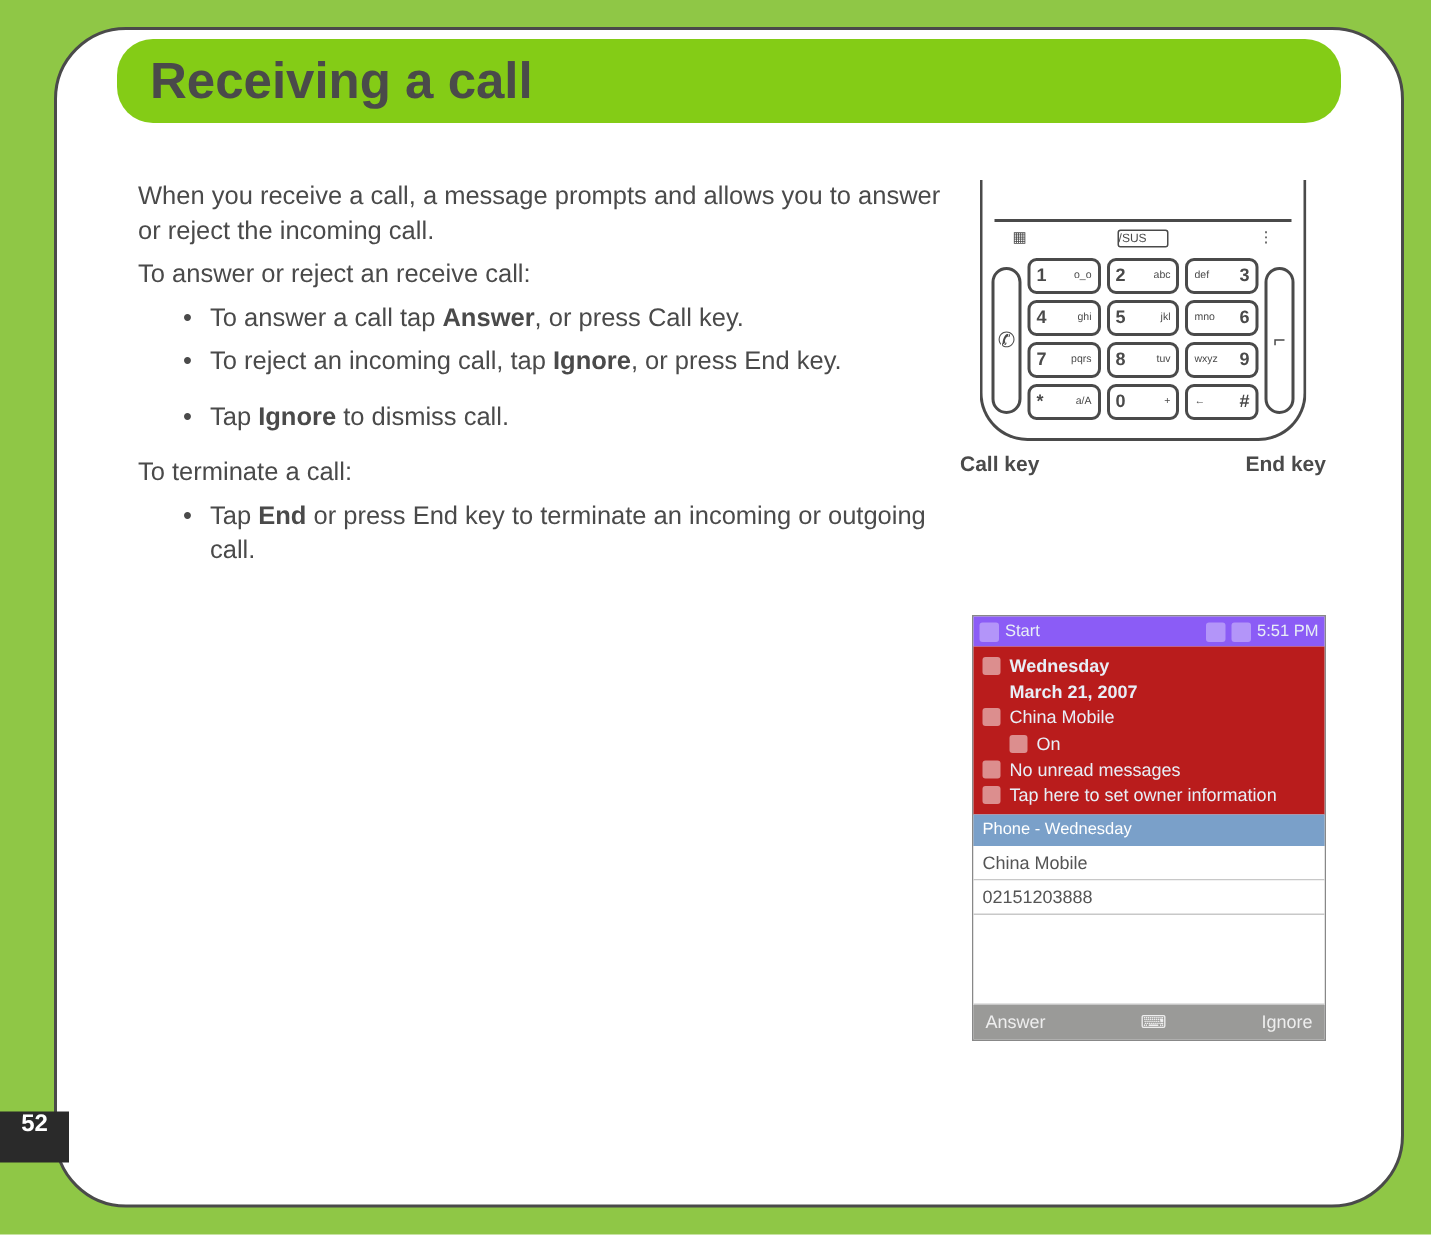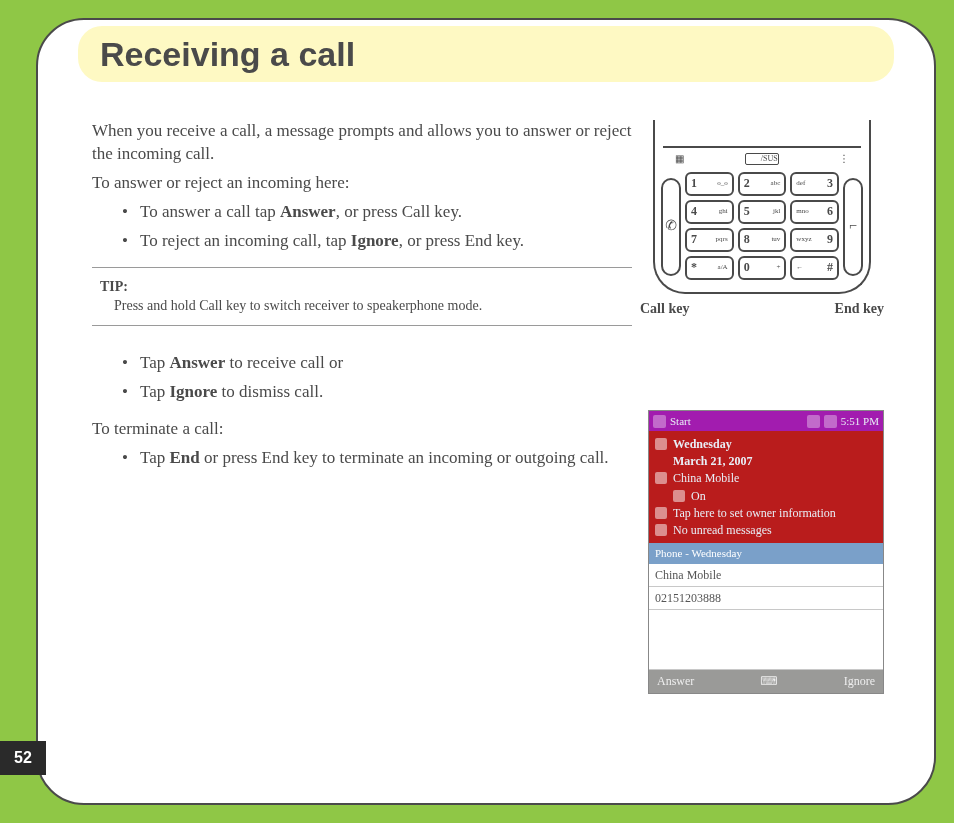--- a/index.html
+++ b/index.html
@@ -20,41 +20,40 @@
     background: #ffffff;
     border: 2px solid #4a4a4a;
     border-radius: 48px;
   }
   .title-bar {
     position: absolute;
     top: 6px;
     left: 40px;
     right: 40px;
     height: 56px;
-    background: #fef9c3;
+    background: #84cc16;
     border-radius: 24px;
     display: flex;
     align-items: center;
     padding-left: 22px;
   }
   .title-bar h1 {
     font-size: 34px;
     font-weight: bold;
     color: #4a4a4a;
   }
   .content {
     position: absolute;
     top: 100px;
     left: 54px;
     right: 36px;
     bottom: 40px;
     color: #4a4a4a;
     font-size: 17px;
     line-height: 1.35;
-    font-family: Liberation Serif, serif;
   }
   .text-col { width: 540px; }
   .p { margin-bottom: 6px; }
   ul.bul { list-style: none; padding-left: 30px; margin: 4px 0 14px 0; }
   ul.bul li { position: relative; margin-bottom: 6px; padding-left: 18px; }
   ul.bul li::before { content: "•"; position: absolute; left: 0; top: 0; }
   .bold { font-weight: bold; }
   .tip-box {
     border-top: 1px solid #9a9a9a;
     border-bottom: 1px solid #9a9a9a;
@@ -90,21 +89,21 @@
   .status-row {
     display: flex;
     justify-content: space-between;
     align-items: center;
     padding: 4px 20px 6px 20px;
     font-size: 10px;
     color: #4a4a4a;
   }
   .logo-badge {
     width: 34px; height: 12px; border: 1px solid #4a4a4a; border-radius: 2px;
-    font-size: 8px; line-height: 10px; text-align: right;
+    font-size: 8px; line-height: 10px; text-align: left;
   }
   .keypad-area {
     display: flex;
     align-items: stretch;
     padding: 0 6px;
     gap: 4px;
   }
   .side-key {
     width: 20px;
     border: 2px solid #4a4a4a;
@@ -148,21 +147,21 @@
     position: absolute;
     top: 290px;
     right: 14px;
     width: 236px;
     border: 1px solid #888;
     background: #fff;
     font-size: 12px;
     color: #555;
   }
   .ss-top {
-    background: #a21caf;
+    background: #8b5cf6;
     color: #e8eef6;
     display: flex;
     align-items: center;
     padding: 2px 4px;
     gap: 4px;
     height: 20px;
     font-size: 11px;
   }
   .ss-top .spacer { flex: 1; }
   .ss-icon { width: 13px; height: 13px; background: rgba(255,255,255,0.35); border-radius: 2px; }
@@ -187,57 +186,49 @@
     position: absolute;
     left: 0;
     bottom: 48px;
     width: 46px;
     height: 34px;
     background: #2a2a2a;
     color: #fff;
     font-weight: bold;
     font-size: 16px;
     display: flex;
-    align-items: center;
     justify-content: center;
     z-index: 5;
   }
 </style>
 </head>
 <body>
 
 <div class="page-frame">
 
   <div class="title-bar">
     <h1>Receiving a call</h1>
   </div>
 
   <div class="content">
 
     <div class="text-col">
       <p class="p">When you receive a call, a message prompts and allows you to answer or reject the incoming call.</p>
-      <p class="p">To answer or reject an incoming here:</p>
+      <p class="p">To answer or reject an receive call:</p>
       <ul class="bul">
         <li>
           <span>To answer a call tap </span><span class="bold">Answer</span><span>, or press Call key.</span>
         </li>
         <li>
           <span>To reject an incoming call, tap </span><span class="bold">Ignore</span><span>, or press End key.</span>
         </li>
       </ul>
 
-      <div class="tip-box">
-        <div class="tip-label">TIP:</div>
-        <div class="tip-body">Press and hold Call key to switch receiver to speakerphone mode.</div>
-      </div>
 
       <ul class="bul">
-        <li>
-          <span>Tap </span><span class="bold">Answer</span><span> to receive call or</span>
-        </li>
         <li>
           <span>Tap </span><span class="bold">Ignore</span><span> to dismiss call.</span>
         </li>
       </ul>
 
       <p class="p" style="margin-top:10px">To terminate a call:</p>
       <ul class="bul">
         <li>
           <span>Tap </span><span class="bold">End</span><span> or press End key to terminate an incoming or outgoing call.</span>
         </li>
@@ -337,25 +328,25 @@
         <div class="line">
             <span class="ss-mini-icon"></span>
             <span>China Mobile</span>
           </div>
         <div class="line" style="padding-left:18px">
             <span class="ss-mini-icon"></span>
             <span>On</span>
           </div>
         <div class="line">
             <span class="ss-mini-icon"></span>
+            <span>No unread messages</span>
+          </div>
+        <div class="line">
+            <span class="ss-mini-icon"></span>
             <span>Tap here to set owner information</span>
-          </div>
-        <div class="line">
-            <span class="ss-mini-icon"></span>
-            <span>No unread messages</span>
           </div>
       </div>
       <div class="ss-sub">Phone - Wednesday</div>
       <div class="ss-white">China Mobile</div>
       <div class="ss-white">
         <div>02151203888</div>
       </div>
       <div class="ss-white ss-body"></div>
       <div class="ss-softkeys">
         <span>Answer</span>

